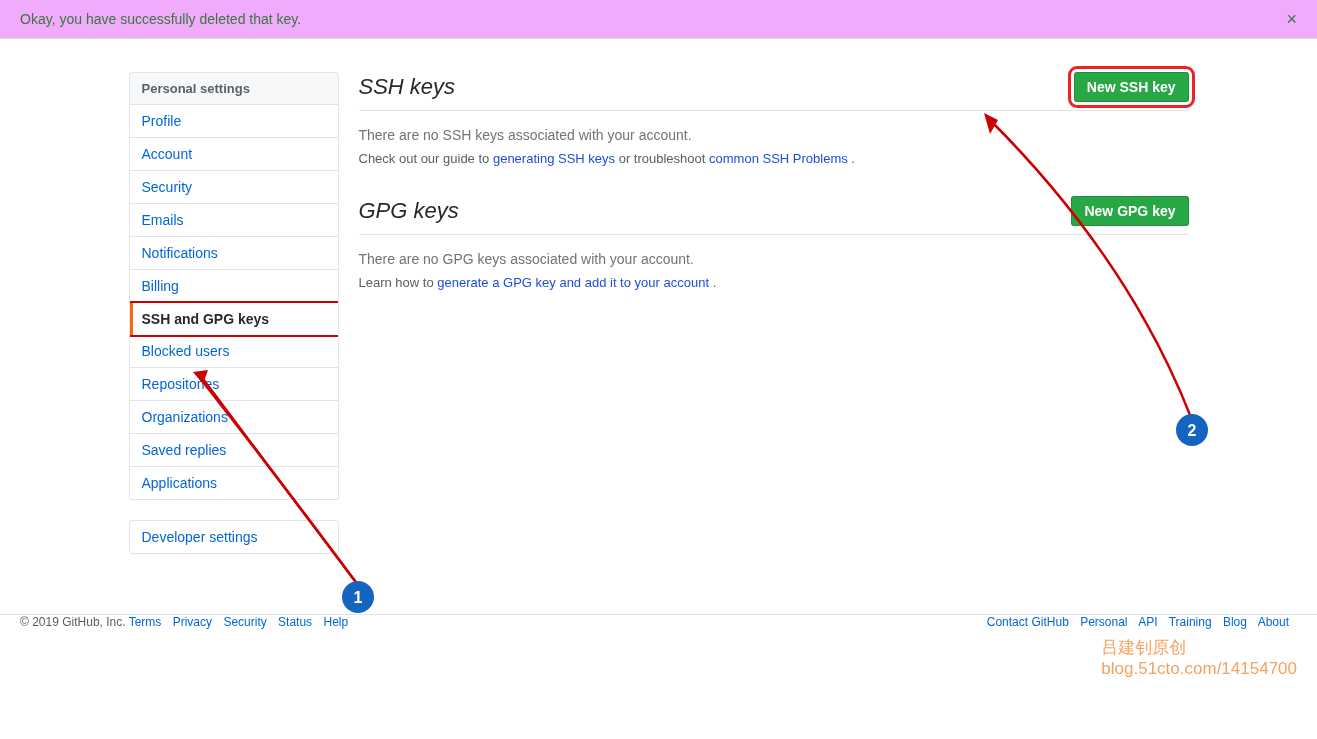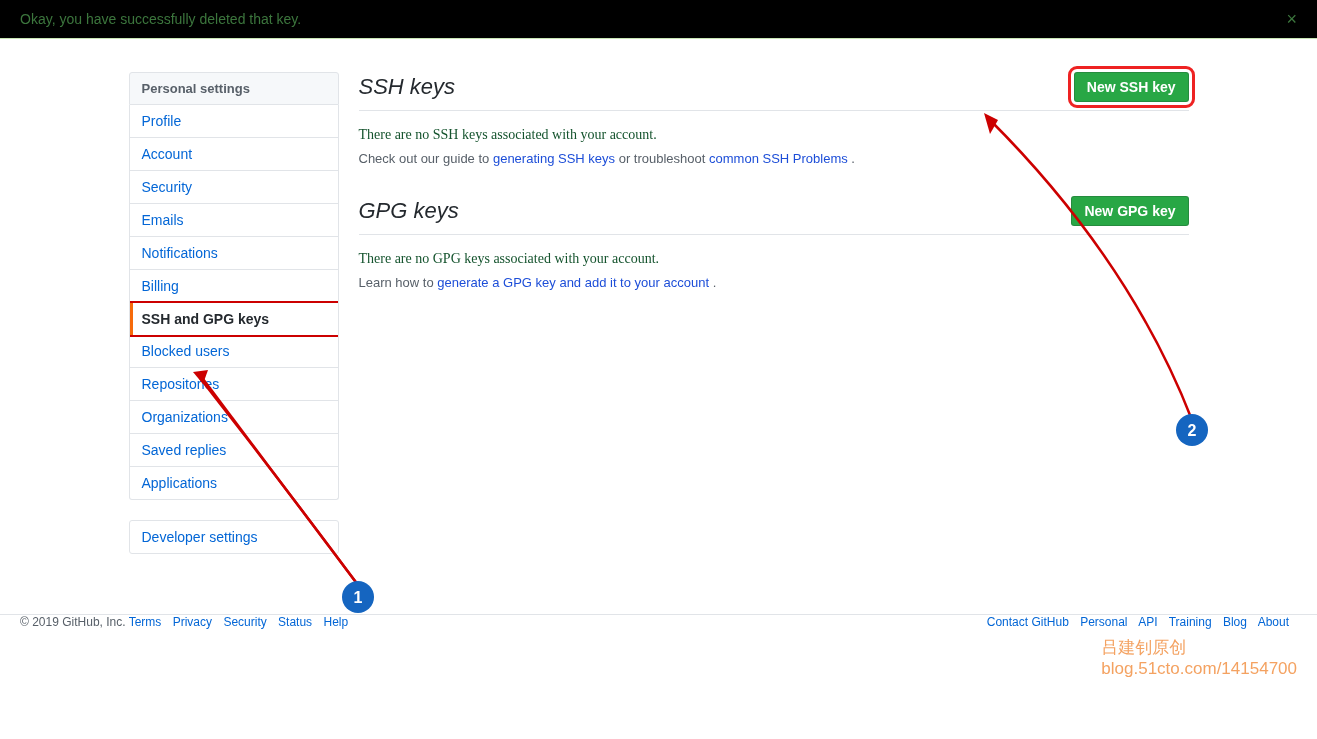--- a/index.html
+++ b/index.html
@@ -1,20 +1,20 @@
 <!DOCTYPE html>
 <html><head>
   <meta charset="utf-8">
   <style>
     * { box-sizing: border-box; margin: 0; padding: 0; }
     body { font-family: -apple-system, BlinkMacSystemFont, "Segoe UI", Helvetica, Arial, sans-serif; font-size: 14px; color: #24292e; background: #fff; }
 
     
     .notification-banner {
-      background: #000000;
+      background: #f0abfc;
       border-bottom: 1px solid #c9e5b5;
       padding: 10px 20px;
       display: flex;
       align-items: center;
       justify-content: space-between;
       color: #3c763d;
       font-size: 14px;
     }
     .notification-banner .close-btn {
       background: none;
@@ -119,24 +119,23 @@
       cursor: pointer;
       font-weight: 600;
     }
     .new-ssh-btn-wrapper {
       outline: 3px solid #e22;
       outline-offset: 3px;
       border-radius: 3px;
     }
 
     .empty-message {
-      color: #14532d;
+      color: #737373;
       margin-bottom: 8px;
       font-size: 14px;
-      font-family: Liberation Serif, serif;
     }
     .helper-text {
       color: #586069;
       font-size: 13px;
     }
     .helper-text a {
       color: #1d4ed8;
       text-decoration: none;
     }
 

